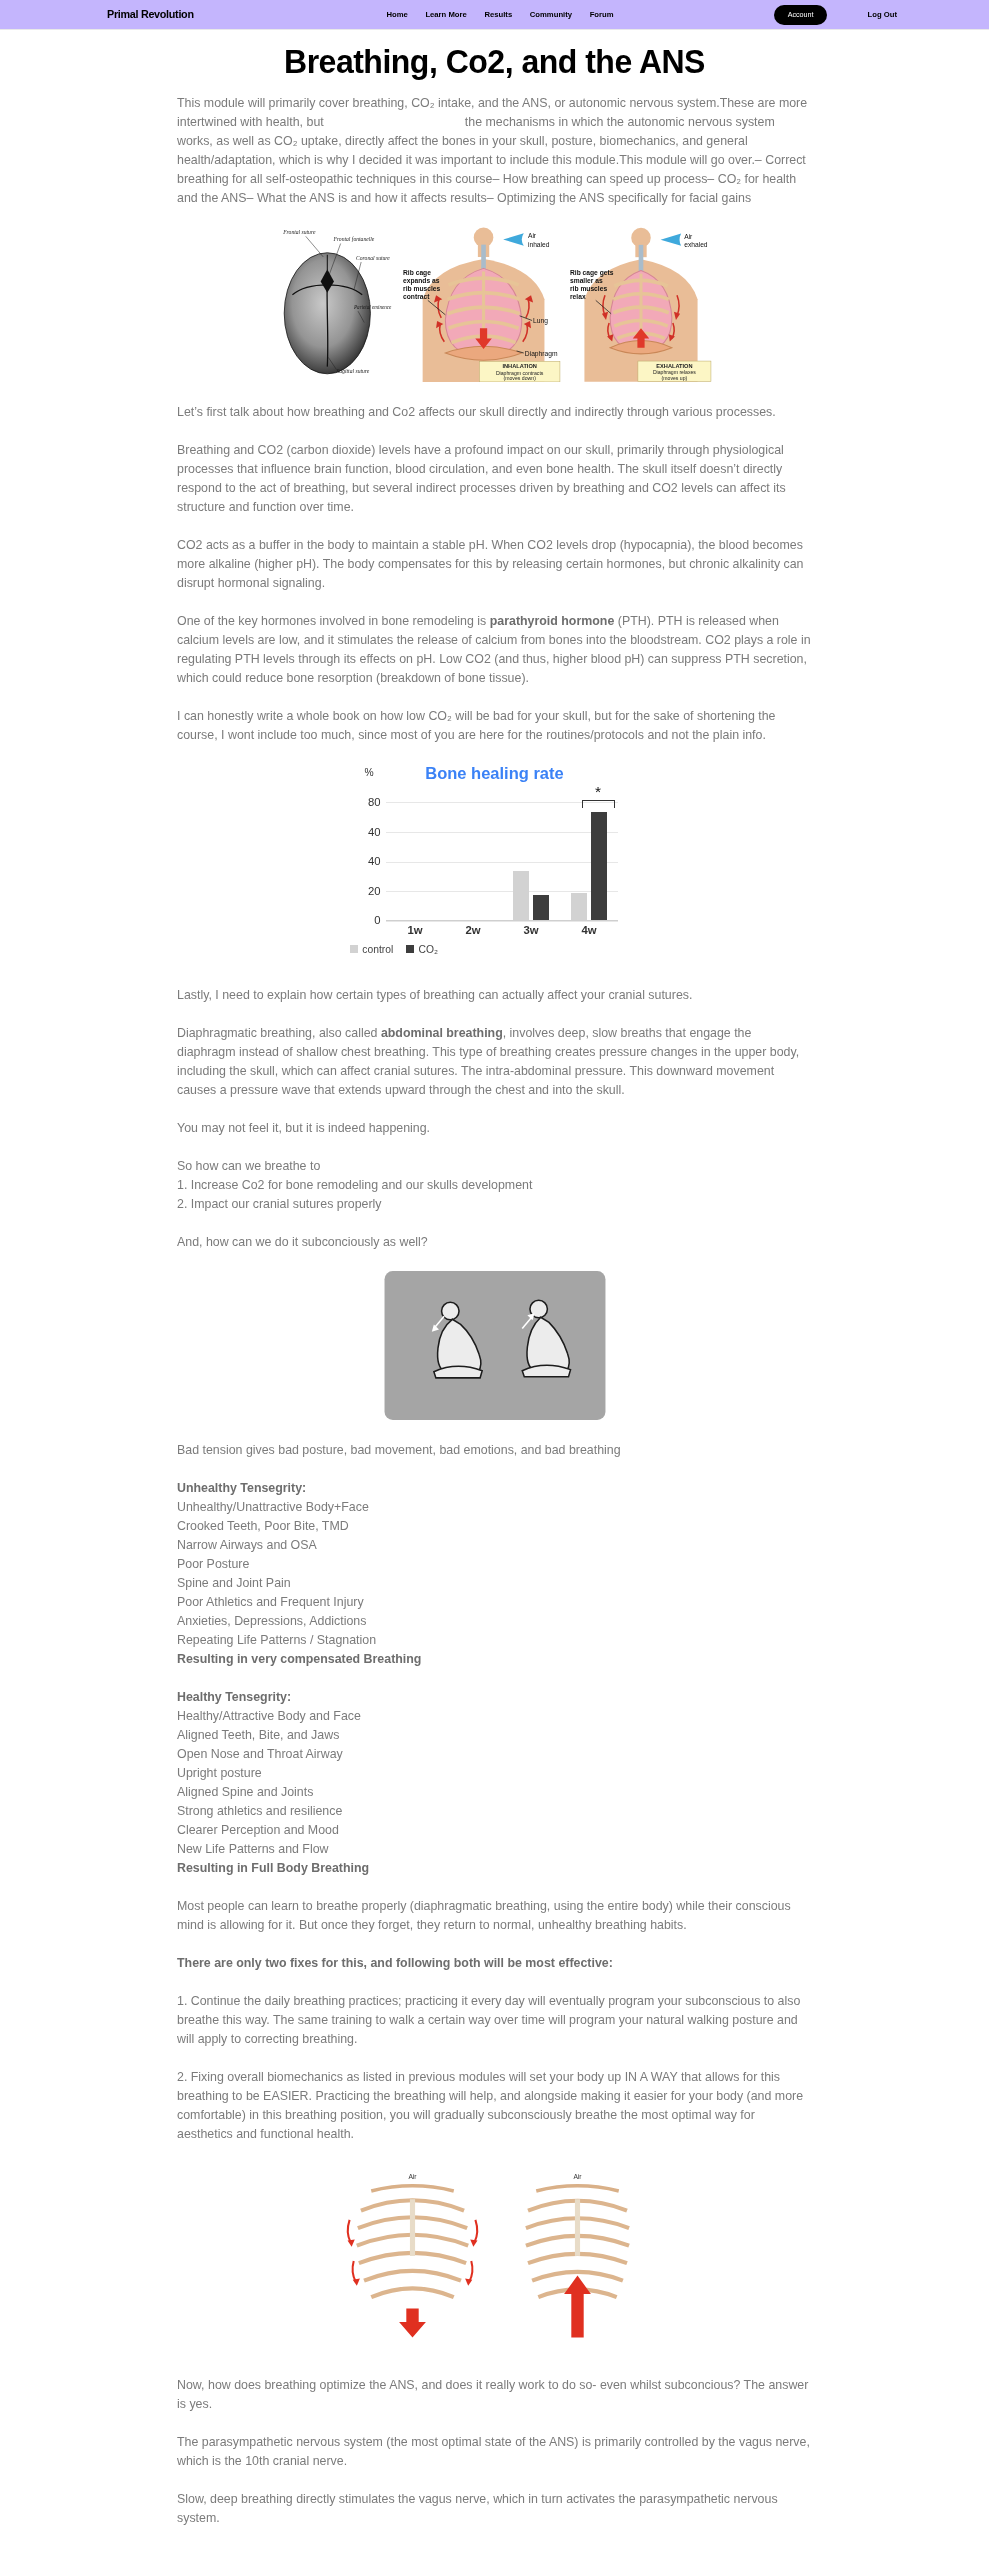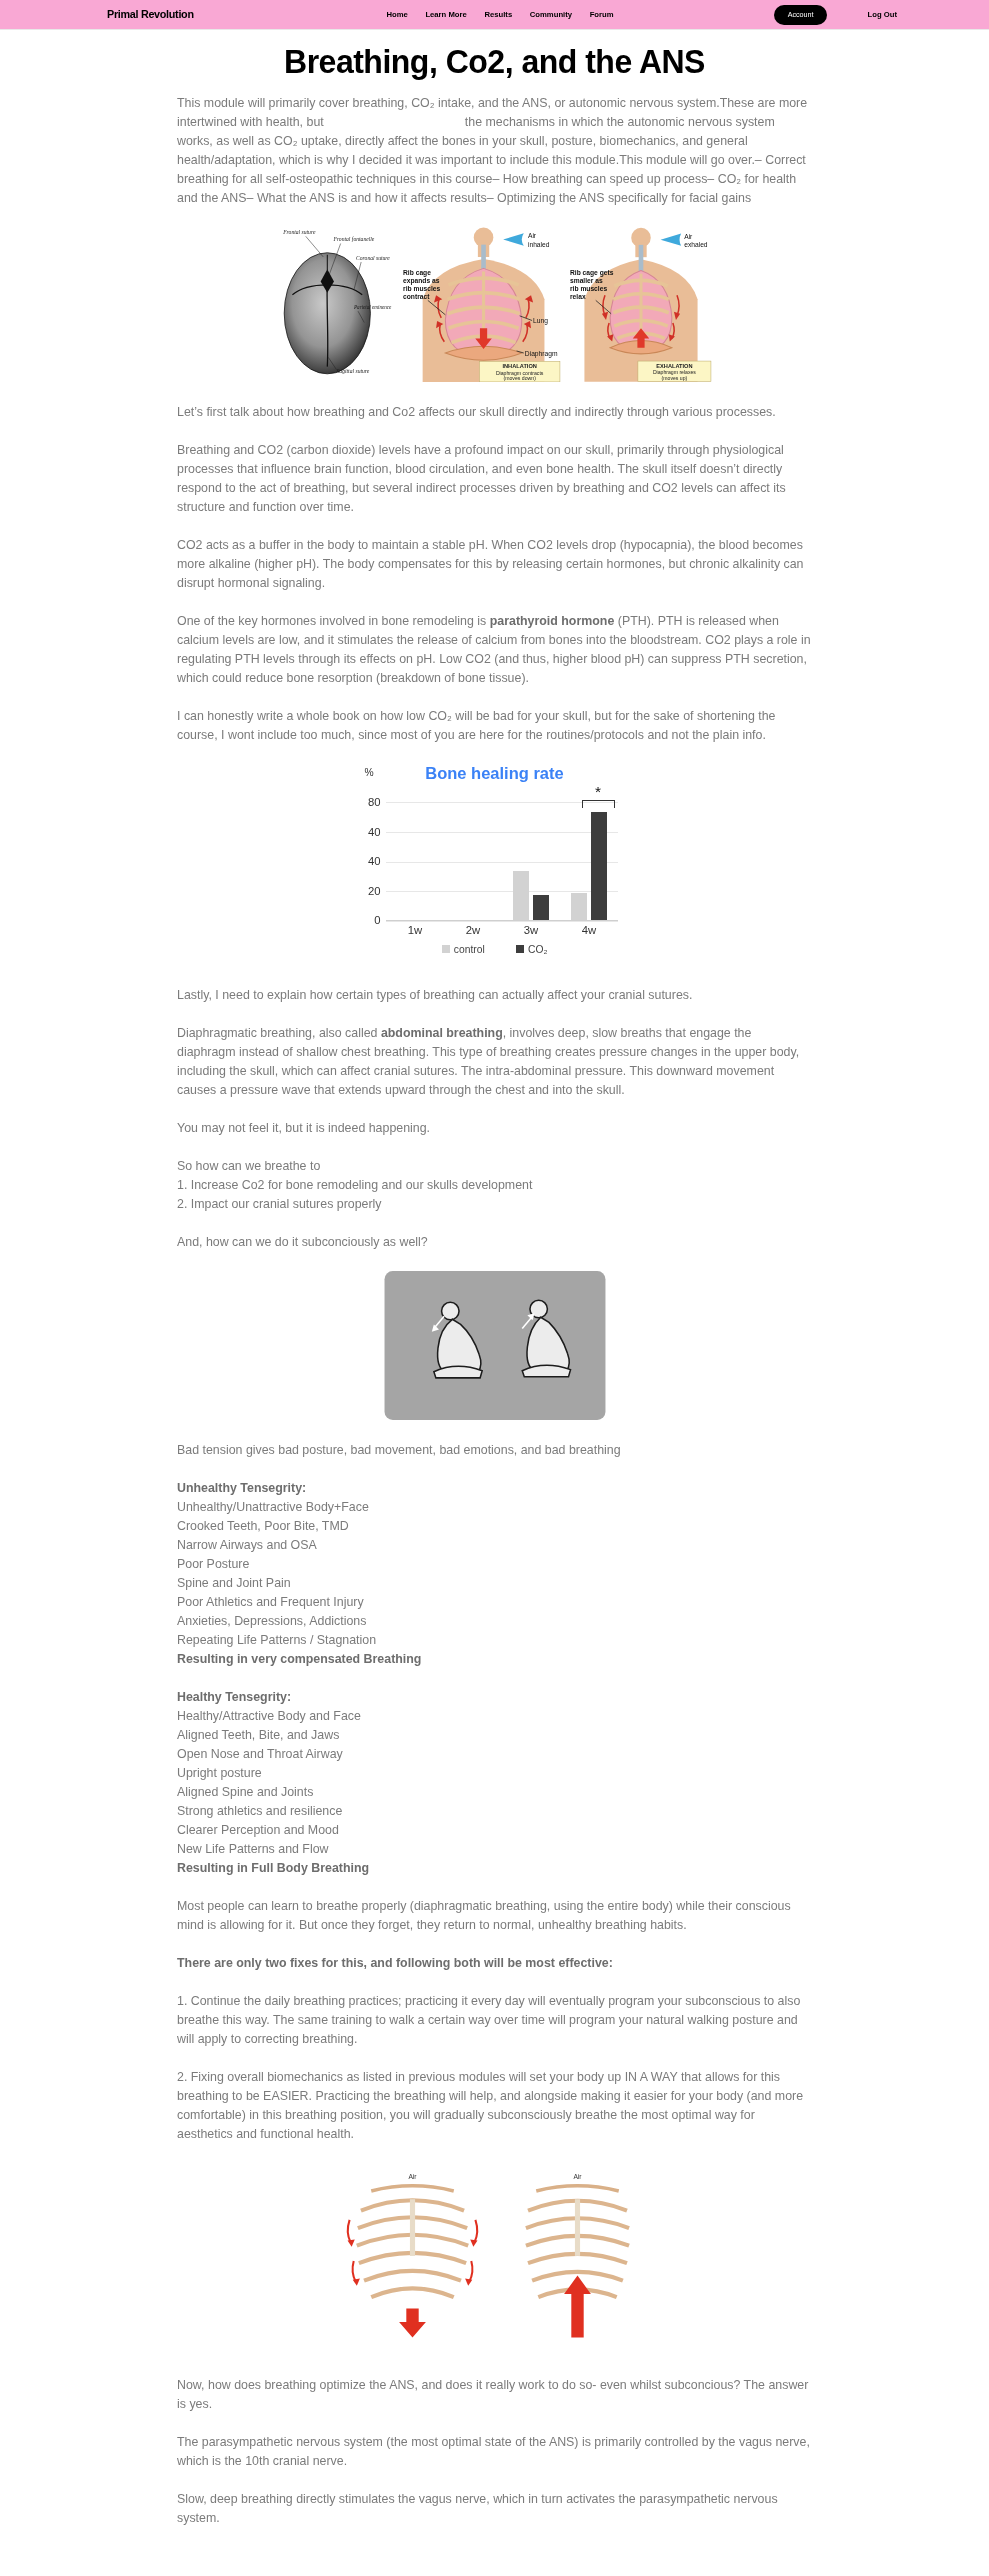--- a/index.html
+++ b/index.html
@@ -1,19 +1,19 @@
 <!DOCTYPE html>
 <html style="font-size:8.2px"><head>
 <meta charset="utf-8">
 <style>
   * { margin:0; padding:0; box-sizing:border-box; }
   body { background:#fff; font-family:"Liberation Sans", sans-serif; min-height:3878px; width:989px; position:relative; }
 
   
-  .site-header { position:relative; height:30px; background:#f9a8d4; border-bottom:0.5px solid #e9e9e9; }
+  .site-header { position:relative; height:30px; background:#c4b5fd; border-bottom:0.5px solid #e9e9e9; }
   .brand { position:absolute; left:107px; top:8.2px; font-size:10.8px; font-weight:700; letter-spacing:-0.3px; color:#000; }
   .main-nav { position:absolute; left:500px; top:10.3px; transform:translateX(-50%); white-space:nowrap; }
   .main-nav .nav-item { display:inline-block; margin:0 8.8px; font-size:7.7px; font-weight:700; color:#000; cursor:pointer; }
   .account-btn { position:absolute; right:162px; top:5.2px; background:#000; color:#fff; border:none; border-radius:10.3px; padding:5.2px 13.4px; font-size:7.2px; font-weight:400; font-family:inherit; cursor:pointer; }
   .logout { position:absolute; right:92px; top:10.3px; font-size:7.7px; font-weight:700; color:#000; cursor:pointer; }
 
   
   .content { width:635px; margin:0 auto; padding-top:13.4px; }
   .page-title { text-align:center; font-size:32px; font-weight:800; letter-spacing:-0.5px; color:#000; margin-bottom:13.4px; transform:scaleY(1.05); }
   .para { font-size:12.4px; line-height:19px; color:#7b7b7b; margin-bottom:19px; }
@@ -29,25 +29,25 @@
   svg text { font-family:"Liberation Sans", sans-serif; }
   .skull-label { font-family:"Liberation Serif", serif; font-style:italic; }
 
   
   .chart-wrap { width:289px; margin:15.5px auto 31px auto; position:relative; }
   .chart-title { text-align:center; font-size:16.5px; font-weight:700; color:#3b82f6; margin-bottom:7.2px; }
   .chart-pct { position:absolute; left:14.4px; top:3.1px; font-size:10.3px; color:#333; }
   .chart-plot { position:relative; margin-left:36px; border-bottom:0.5px solid #cfcfcf; }
   .gridline { position:absolute; left:0; right:0; height:0.5px; background:#e7e7e7; }
   .ytick { position:absolute; left:-24px; width:18.5px; text-align:right; font-size:11.3px; color:#333; }
-  .xtick { position:absolute; top:133px; text-align:center; font-size:11.3px; color:#333; }
+  .xtick { position:absolute; top:133px; text-align:center; font-size:11.3px; color:#333;font-weight:bold; }
   .bar { position:absolute; bottom:0; }
   .sig-bracket { position:absolute; width:33px; height:7.2px; border-left:1px solid #333; border-right:1px solid #333; border-top:1px solid #333; }
   .sig-star { position:absolute; font-size:15.5px; color:#111; }
-  .chart-legend { display:flex; justify-content:center; gap:31px; margin-top:23px; }
+  .chart-legend { display:flex; gap:13px; margin-top:23px; }
   .legend-item { display:flex; align-items:center; gap:4.1px; font-size:10.3px; color:#444; }
   .legend-item .swatch { width:8.2px; height:8.2px; display:inline-block; }
 </style>
 </head>
 <body>
 
 <header class="site-header">
   <div class="brand">Primal Revolution</div>
   <nav class="main-nav"><div class="nav-item">Home</div><div class="nav-item">Learn More</div><div class="nav-item">Results</div><div class="nav-item">Community</div><div class="nav-item">Forum</div></nav>
   <button class="account-btn">Account</button>

